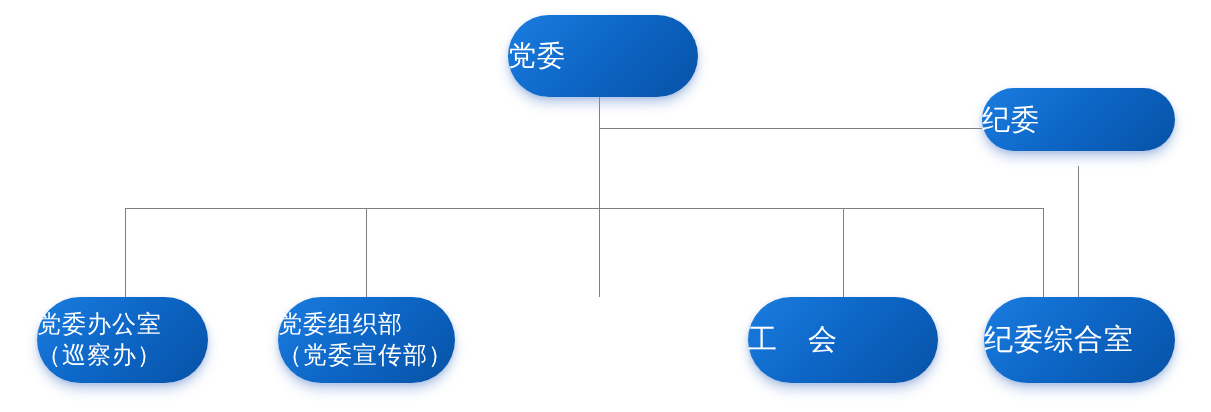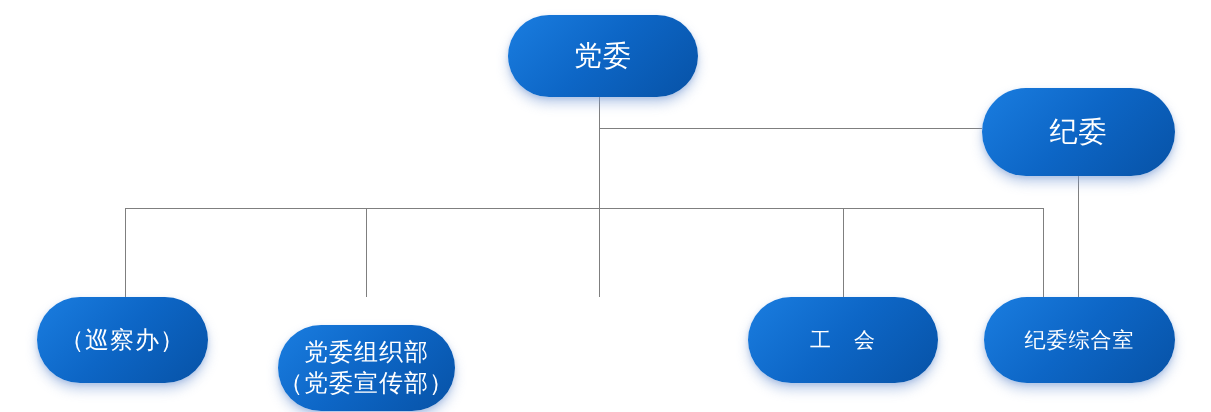--- a/index.html
+++ b/index.html
@@ -11,39 +11,39 @@
     position: relative;
     width: 1211px;
     height: 412px;
     background: #ffffff;
     overflow: hidden;
   }
   .node {
     position: absolute;
     display: flex;
     flex-direction: column;
-    align-items: center;
+    align-items: flex-start;
     justify-content: center;
     text-align: center;
     color: #ffffff;
     background: linear-gradient(135deg, #1a7de0 0%, #0d66c6 48%, #0752a6 100%);
     border-radius: 999px;
     box-shadow: 0 7px 12px rgba(125, 158, 212, 0.45), 0 2px 4px rgba(125, 158, 212, 0.35);
     z-index: 2;
     letter-spacing: 1px;
   }
   .node-top      { font-size: 28px; }
-  .node-single   { font-size: 21px; }
+  .node-single   { font-size: 29px; }
   .node-twoline  { font-size: 24px; line-height: 31px; }
 
   
   .n-dangwei { left: 508px; top: 15px;  width: 190px; height: 82px; }
-  .n-jiwei   { left: 982px; top: 88px;  width: 193px; height: 88px; }
+  .n-jiwei   { left: 982px; top: 88px;  width: 193px; height: 63px; }
   .n-bgs     { left: 37px;  top: 297px; width: 171px; height: 86px; }
-  .n-zzb     { left: 278px; top: 297px; width: 177px; height: 86px; margin-top: 28px; }
+  .n-zzb     { left: 278px; top: 297px; width: 177px; height: 86px; }
   .n-xcb     { left: 510px; top: 297px; width: 177px; height: 86px; }
   .n-gonghui { left: 748px; top: 297px; width: 190px; height: 86px; }
   .n-jwzhs   { left: 984px; top: 297px; width: 191px; height: 86px; font-family: Liberation Serif, serif; }
 
   .connector {
     position: absolute;
     background: #7f7f7f;
     z-index: 1;
   }
   
@@ -76,20 +76,21 @@
 
   <div class="node node-top n-dangwei">
     <span>党委</span>
   </div>
 
   <div class="node node-top n-jiwei">
     <span>纪委</span>
   </div>
 
   <div class="node node-twoline n-bgs">
+    <span>党委办公室</span>
     <span>（巡察办）</span>
   </div>
 
   <div class="node node-twoline n-zzb">
     <span>党委组织部</span>
     <span>（党委宣传部）</span>
   </div>
 
 
   <div class="node node-single n-gonghui">

